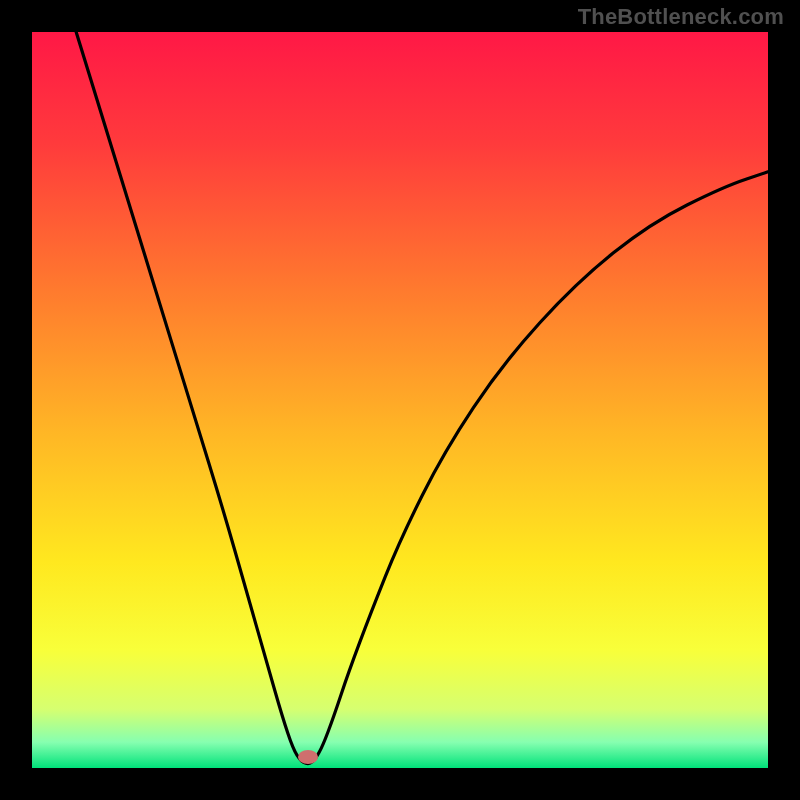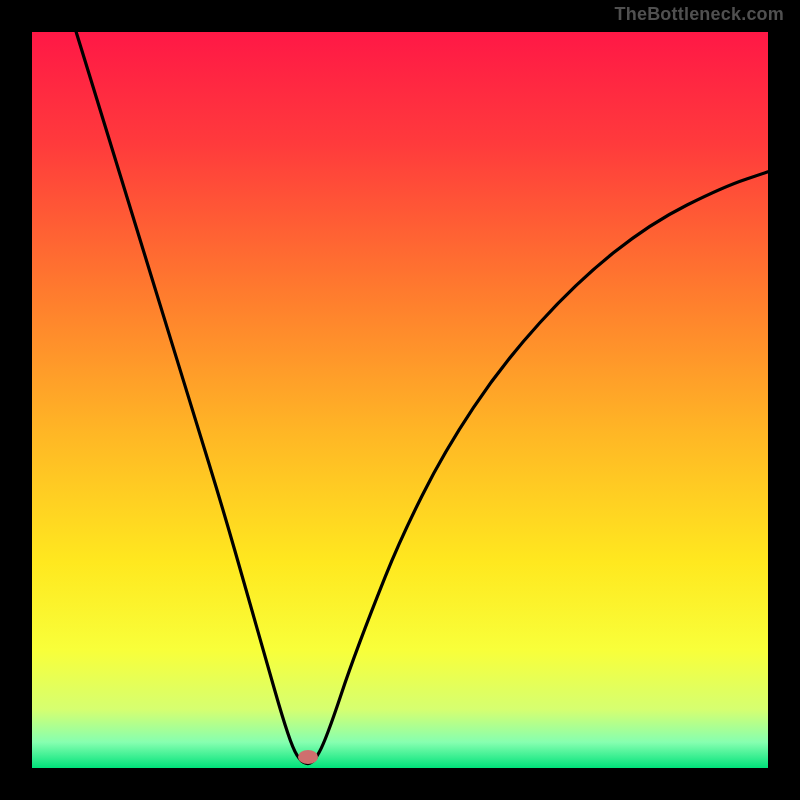--- a/index.html
+++ b/index.html
@@ -14,21 +14,21 @@
   .stage {
     position: relative;
     width: 800px;
     height: 800px;
   }
   .watermark {
     position: absolute;
     top: 4px;
     right: 16px;
     color: #505050;
-    font-size: 18px;
+    font-size: 22px;
     font-weight: 600;
     letter-spacing: 0.2px;
     user-select: none;
   }
   svg {
     display: block;
     position: absolute;
     top: 0;
     left: 0;
   }

